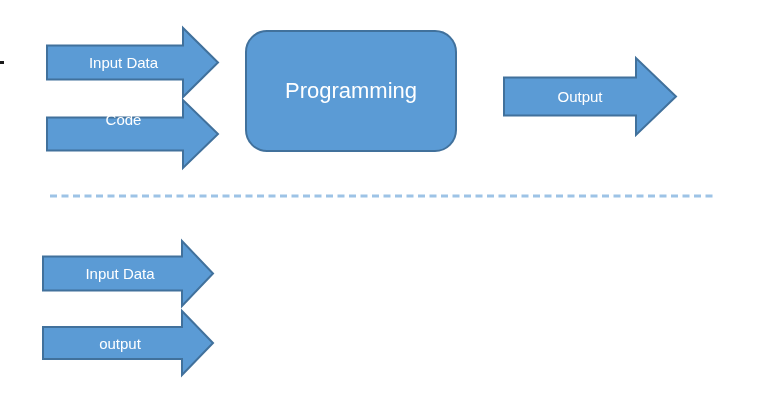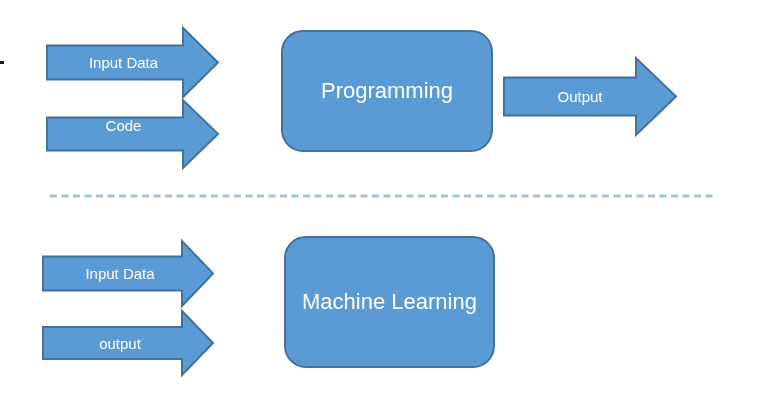--- a/index.html
+++ b/index.html
@@ -44,21 +44,20 @@
   }
   .process-box {
     position: absolute;
     background: #5B9BD5;
     border: 2px solid #41719C;
     border-radius: 22px;
     box-sizing: border-box;
     display: flex;
     align-items: center;
     justify-content: center;
-    margin-left: 36px;
   }
   .process-box span {
     color: #FFFFFF;
     font-size: 22px;
     white-space: nowrap;
   }
   .divider {
     position: absolute;
     left: 48px;
     top: 194px;
@@ -83,21 +82,21 @@
     <svg width="171" height="69" viewBox="0 0 171 69">
       <polygon class="arrow-shape" points="0,17.5 136,17.5 136,0 171,34.5 136,69 136,51.5 0,51.5"></polygon>
     </svg>
     <span class="arrow-label" style="width:153px; top:17.5px; height:34px">Input Data</span>
   </div>
 
   <div class="arrow" style="left:47px; top:100px; width:171px; height:68px">
     <svg width="171" height="68" viewBox="0 0 171 68">
       <polygon class="arrow-shape" points="0,17.5 136,17.5 136,0 171,34 136,68 136,50.5 0,50.5"></polygon>
     </svg>
-    <span class="arrow-label" style="width:153px; top:10px; height:31px">Code</span>
+    <span class="arrow-label" style="width:153px; top:4px; height:31px">Code</span>
   </div>
 
   <div class="process-box" style="left:245px; top:30px; width:212px; height:122px">
     <span>Programming</span>
   </div>
 
   <div class="arrow" style="left:504px; top:58px; width:172px; height:77px">
     <svg width="172" height="77" viewBox="0 0 172 77">
       <polygon class="arrow-shape" points="0,19.5 132,19.5 132,0 172,38.5 132,77 132,57.5 0,57.5"></polygon>
     </svg>
@@ -115,18 +114,15 @@
     <span class="arrow-label" style="width:154px; top:15.5px; height:34px">Input Data</span>
   </div>
 
   <div class="arrow" style="left:43px; top:311px; width:170px; height:64px">
     <svg width="170" height="64" viewBox="0 0 170 64">
       <polygon class="arrow-shape" points="0,16 139,16 139,0 170,32 139,64 139,48 0,48"></polygon>
     </svg>
     <span class="arrow-label" style="width:154px; top:16px; height:32px">output</span>
   </div>
 
-  <div class="process-box" style="left:248px; top:236px; width:211px; height:132px">
-    <span>Machine Learning</span>
-  </div>
 
 
 </div>
 
 </body></html>

